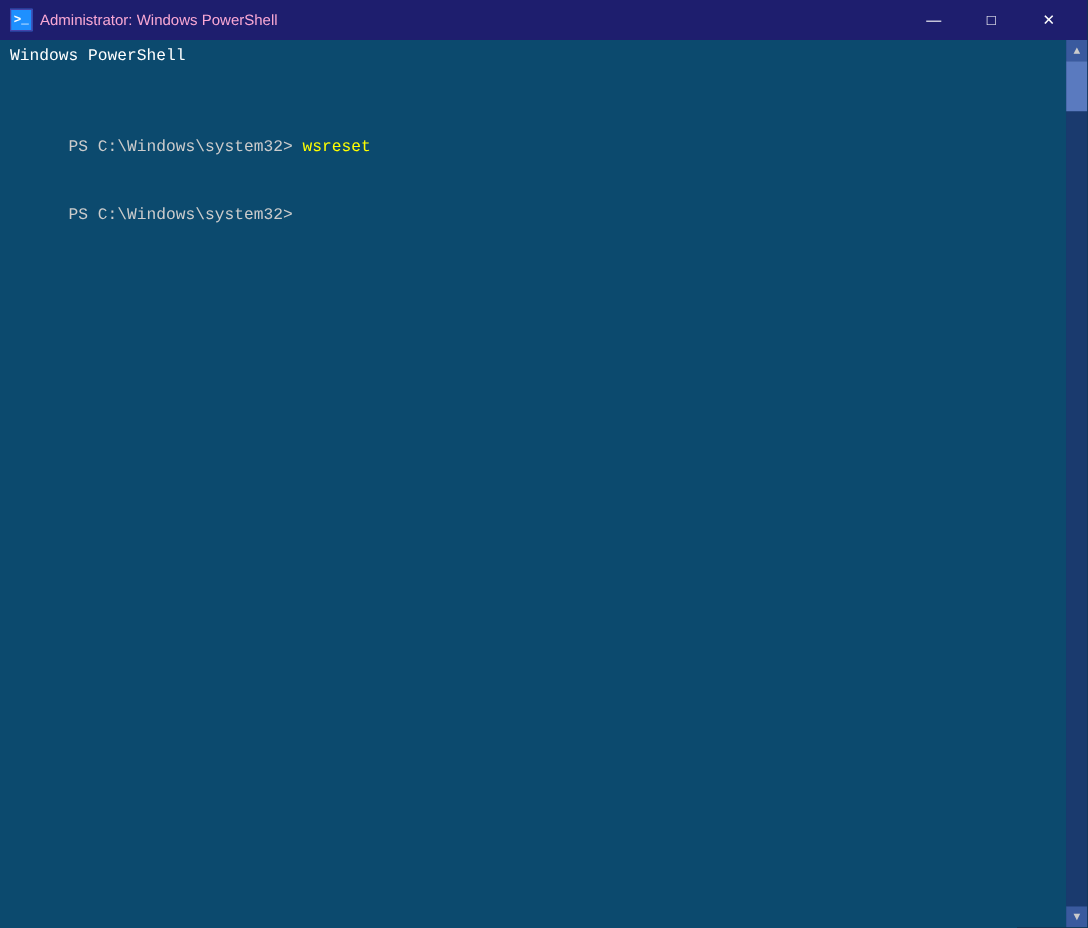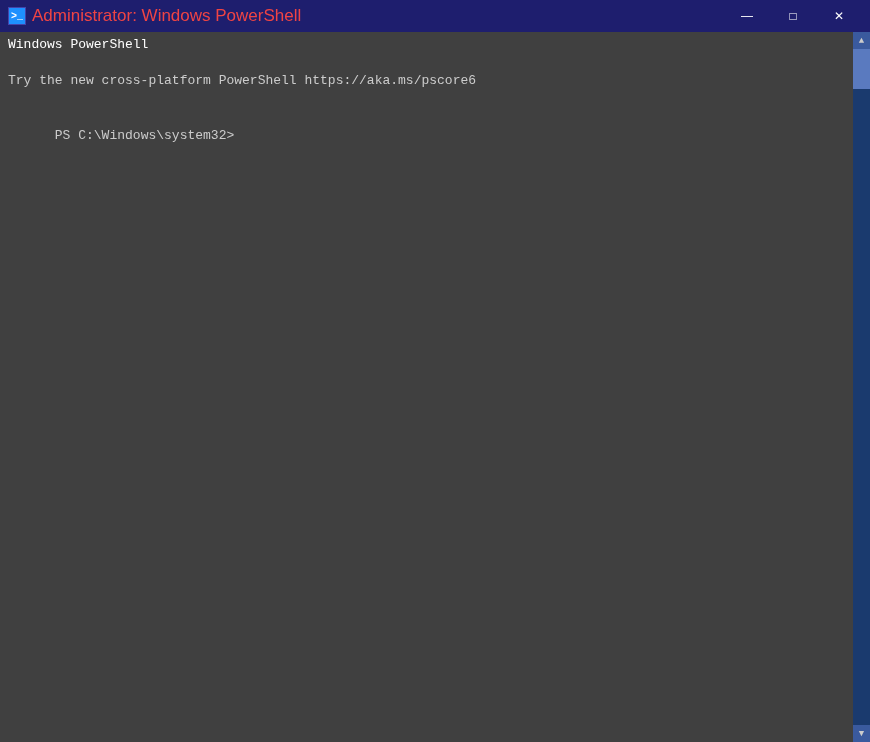--- a/index.html
+++ b/index.html
@@ -44,22 +44,22 @@
       align-items: center;
       justify-content: center;
       font-size: 10px;
       font-weight: bold;
       color: white;
       font-family: 'Courier New', monospace;
       border: 1px solid #4444aa;
     }
 
     .title-text {
-      color: #ef4444;
-      font-size: 17px;
+      color: #f9a8d4;
+      font-size: 12px;
       font-family: 'Segoe UI', Arial, sans-serif;
     }
 
     .title-bar-controls {
       display: flex;
       align-items: center;
       gap: 0;
     }
 
     .title-btn {
@@ -73,21 +73,21 @@
       cursor: pointer;
       background: transparent;
       border: none;
       font-family: 'Segoe UI', Arial, sans-serif;
     }
 
     
     .terminal-wrapper {
       flex: 1;
       display: flex;
-      background: #404040;
+      background: #0c4a6e;
       overflow: hidden;
     }
 
     .terminal-content {
       flex: 1;
       padding: 4px 8px;
       color: #cccccc;
       font-size: 13px;
       line-height: 1.4;
       font-family: 'Courier New', Courier, monospace;
@@ -164,22 +164,24 @@
     <button class="title-btn">—</button>
     <button class="title-btn">□</button>
     <button class="title-btn close-btn">✕</button>
   </div>
 </div>
 
 <div class="terminal-wrapper">
   <div class="terminal-content">
     <span class="line line-white">Windows PowerShell</span>
     <span class="line">&nbsp;</span>
-    <span class="line line-gray">Try the new cross-platform PowerShell https://aka.ms/pscore6</span>
     <span class="line">&nbsp;</span>
+    <span class="line">
+      <span class="prompt">PS C:\Windows\system32&gt; </span><span class="cmd-yellow">wsreset</span>
+    </span>
     <span class="line">
       <span class="prompt">PS C:\Windows\system32&gt; </span><span class="prompt"></span>
     </span>
   </div>
 
   <div class="scrollbar">
     <div class="scroll-arrow">▲</div>
     <div class="scroll-track">
       <div class="scroll-thumb"></div>
     </div>

